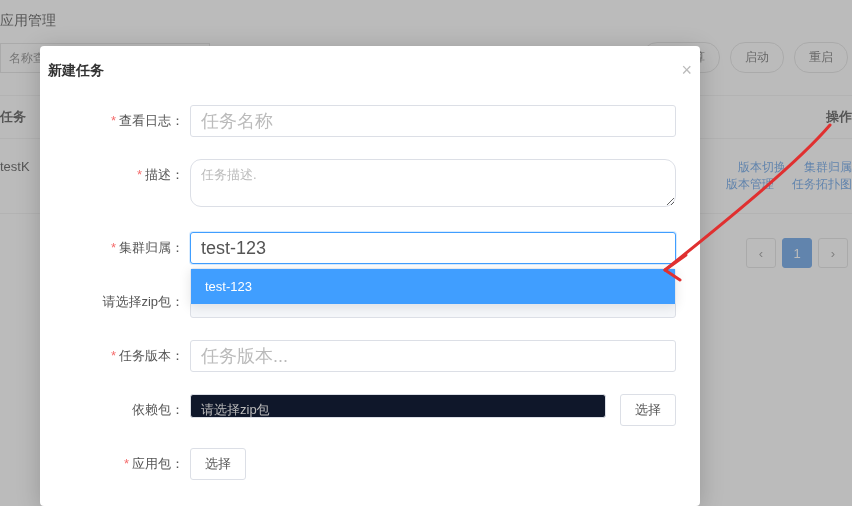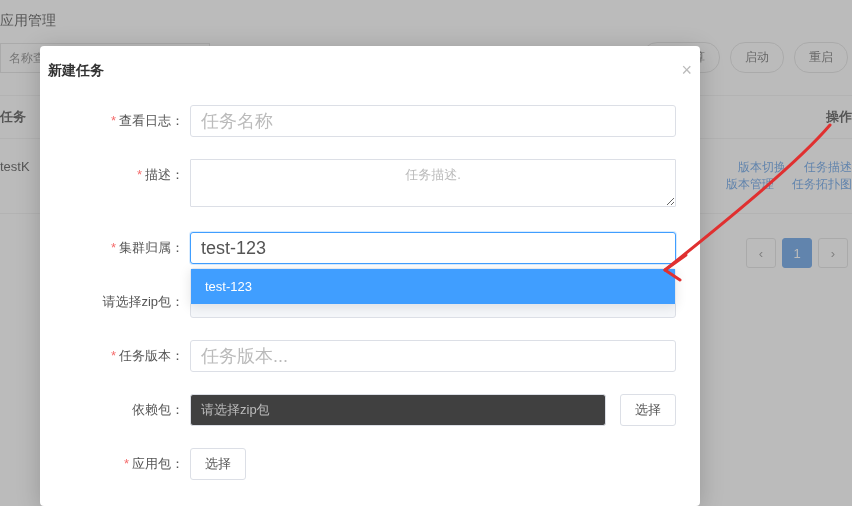--- a/index.html
+++ b/index.html
@@ -176,26 +176,25 @@
     .form-input::placeholder { color: #bbb; }
     .form-input.focused {
       border-color: #409eff;
       box-shadow: 0 0 0 1px rgba(64,158,255,0.2);
       outline: none;
     }
     .form-textarea {
       width: 100%;
       height: 48px;
       border: 1px solid #dcdfe6;
-      border-radius: 1px;
+      border-radius: 11px;
       padding: 6px 10px;
       font-size: 13px;
       font-family: inherit;
       resize: vertical;
-      text-align: center;
     }
     .form-textarea::placeholder { color: #bbb; }
     .dropdown {
       position: absolute;
       left: 0;
       top: 36px;
       width: 100%;
       background: #fff;
       border: 1px solid #e4e7ed;
       border-radius: 3px;
@@ -215,26 +214,26 @@
       background: #f5f7fa;
       color: #999;
     }
     .select-group {
       display: flex;
       gap: 14px;
       width: 100%;
     }
     .select-display {
       flex: 1;
-      height: 32px;
+      height: 24px;
       border: 1px solid #dcdfe6;
       border-radius: 3px;
       padding: 0 10px;
       line-height: 30px;
-      background: #404040;
+      background: #0f172a;
       color: #bbb;
       font-size: 13px;
     }
     .select-btn {
       width: 56px;
       height: 32px;
       border: 1px solid #dcdfe6;
       border-radius: 3px;
       background: #fff;
       font-size: 13px;
@@ -269,21 +268,21 @@
   </div>
   <div class="bg-table-head">
     <div>任务</div>
     <div>操作</div>
   </div>
   <div class="bg-row">
     <div>testK</div>
     <div class="bg-links">
       <div class="bg-links-line">
         <a href="#">版本切换</a>
-        <a href="#">任务描述</a>
+        <a href="#">集群归属</a>
       </div>
       <div class="bg-links-line">
         <a href="#">版本管理</a>
         <a href="#">任务拓扑图</a>
       </div>
     </div>
   </div>
   <div class="pagination">
     <div class="page-btn">‹</div>
     <div class="page-btn active">1</div>

